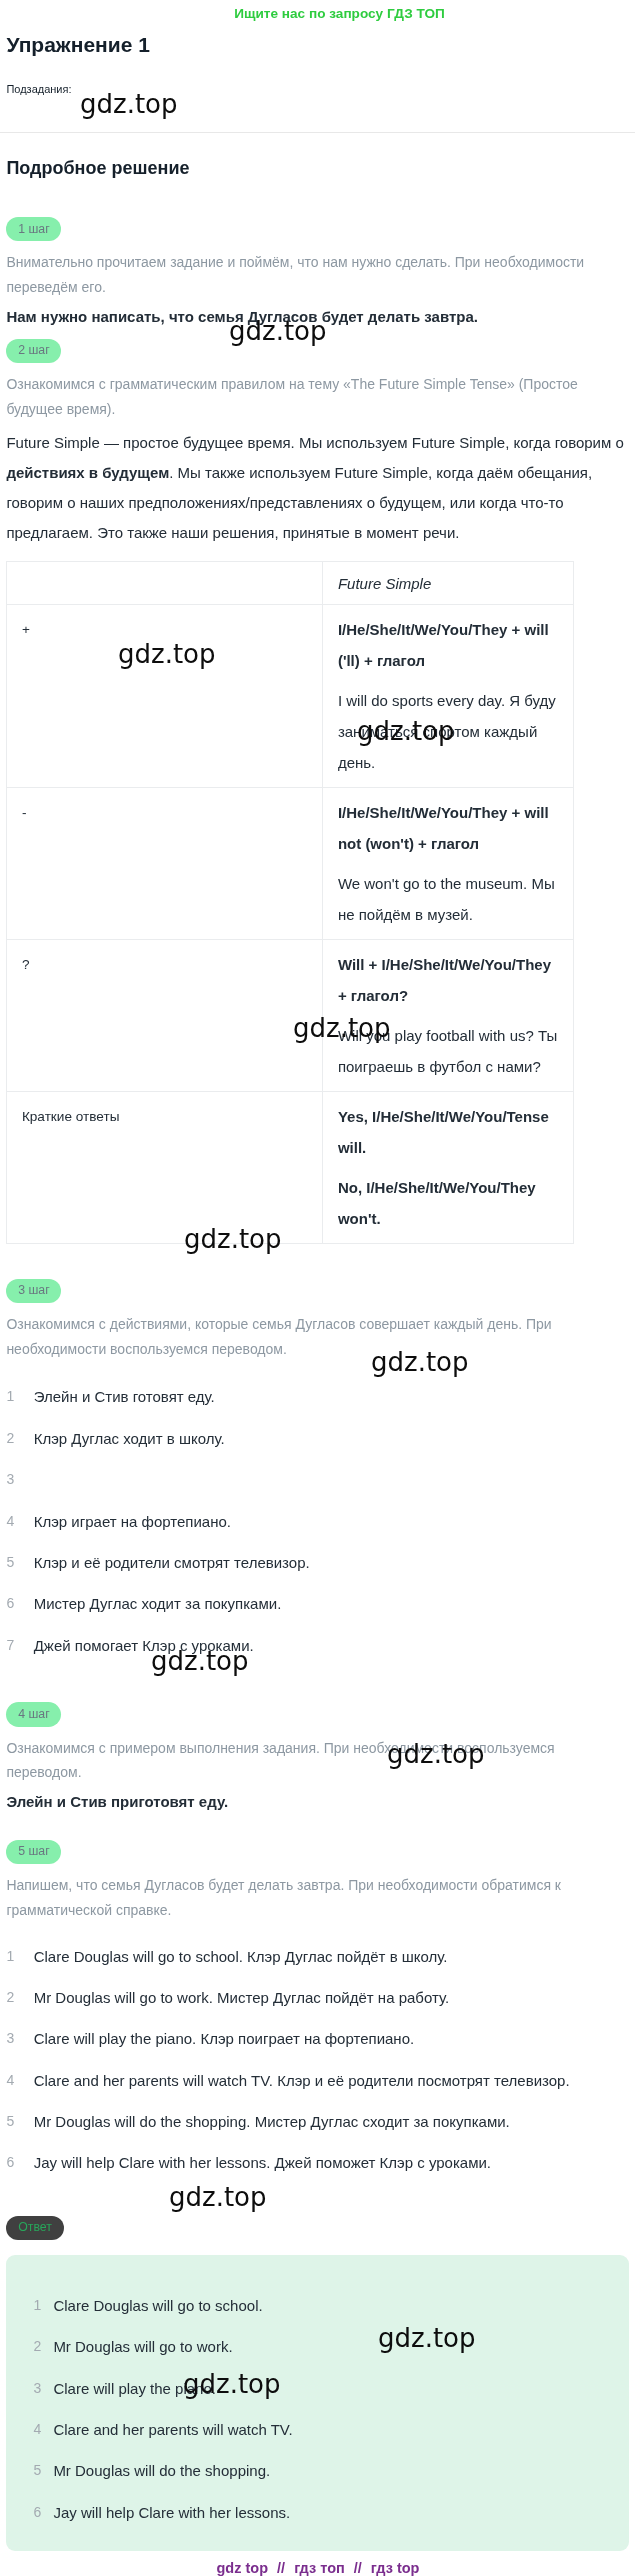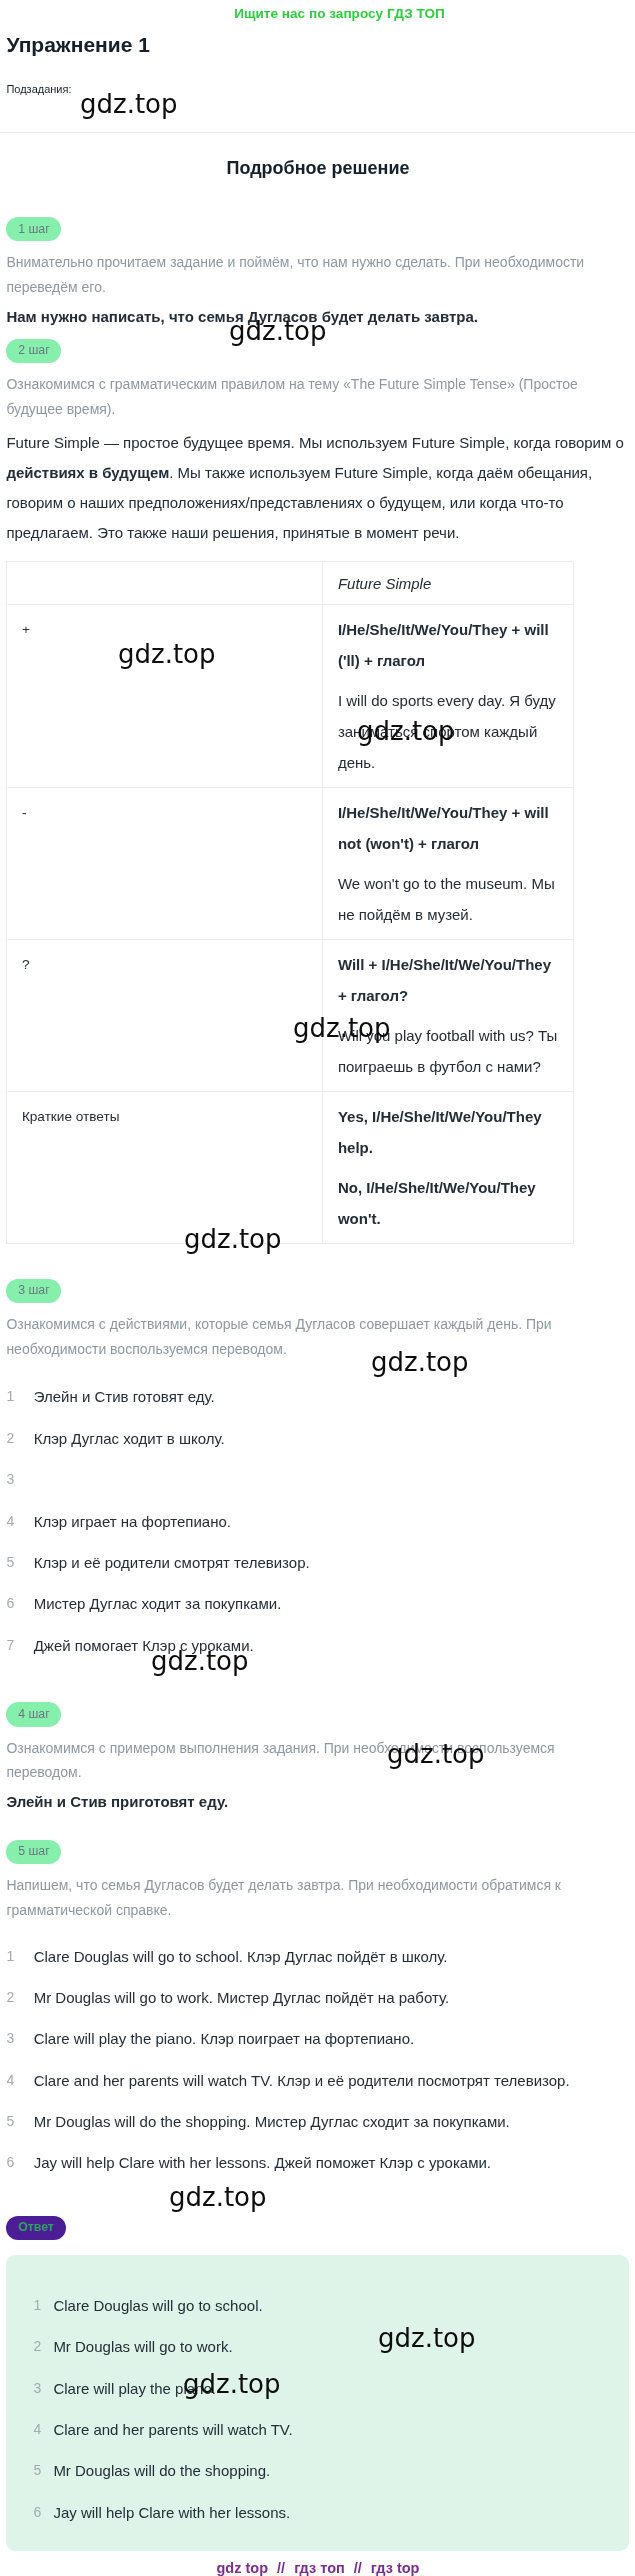--- a/index.html
+++ b/index.html
@@ -8,29 +8,29 @@
   .page { position: relative; width: 636px; height: 2576px; overflow: hidden; background: #fff; }
 
   .promo { text-align: center; padding-top: 4.5px; }
   .promo a { color: #2ecc3f; text-decoration: none; font-size: 13.6px; font-weight: 700; margin-left: 43px; }
 
   h1.exercise { margin: 12.7px 6.4px 0; font-size: 21px; line-height: 24.5px; font-weight: 700; color: #15202b; }
   .subtasks { margin: 22px 6.4px 0; font-size: 11px; line-height: 19px; color: #15202b; }
 
   .divider { border: none; border-top: 0.9px solid #e8e8e8; margin: 33px 0 0; }
 
-  h2.solution { margin: 25.4px 6.4px 0; font-size: 18px; line-height: 21px; font-weight: 700; color: #15202b; text-align: center; }
+  h2.solution { margin: 25.4px 6.4px 0; font-size: 18px; line-height: 21px; font-weight: 700; color: #15202b; }
 
   .badge { display: inline-block; margin: 38px 0 0 6.4px; background: #86efac; color: #697780;
            font-size: 12.3px; line-height: 15.4px; padding: 4.5px 11.8px; border-radius: 13.6px; }
   .badge.b2 { margin-top: 13px; }
   .badge.b3 { margin-top: 35px; }
   .badge.b4 { margin-top: 33px; }
   .badge.b5 { margin-top: 29px; }
-  .badge.answer { margin-top: 29px; background: #4c1d95; color: #27a65a; font-weight: 700; }
+  .badge.answer { margin-top: 29px; background: #404040; color: #27a65a; font-weight: 400; }
 
   p.gray { margin: 9px 6.4px 0; color: #8d98a2; font-size: 14px; line-height: 24.5px; }
   p.task-bold { margin: 7.3px 6.4px 0; color: #232d37; font-size: 15px; line-height: 19px; font-weight: 700; }
   p.rule { margin: 7.3px 6.4px 0; color: #232d37; font-size: 15px; line-height: 30px; }
   p.rule b { font-weight: 700; }
   p.table-intro { margin: 5.4px 6.4px 0; color: #232d37; font-size: 15px; line-height: 20px; }
 
   table.grammar { border-collapse: collapse; margin: 12.7px 0 0 6.4px; width: 568px; table-layout: fixed; }
   table.grammar td { border: 0.9px solid #eaecee; vertical-align: top; padding: 9px 14.5px;
                      font-size: 15px; color: #232d37; line-height: 31px; }
@@ -124,21 +124,21 @@
     <tr>
       <td class="c1">?</td>
       <td>
         <p class="formula">Will + I/He/She/It/We/You/They + глагол?</p>
         <p>Will you play football with us? Ты поиграешь в футбол с нами?</p>
       </td>
     </tr>
     <tr>
       <td class="c1">Краткие ответы</td>
       <td>
-        <p class="formula">Yes, I/He/She/It/We/You/They help.</p>
+        <p class="formula">Yes, I/He/She/It/We/You/Tense will.</p>
         <p class="formula">No, I/He/She/It/We/You/They won't.</p>
       </td>
     </tr>
   </tbody>
     </table>
 
   
   <span class="badge b3">3 шаг</span>
   <p class="gray">Ознакомимся с действиями, которые семья Дугласов совершает каждый день. При необходимости воспользуемся переводом.</p>
   <ul class="plain">

